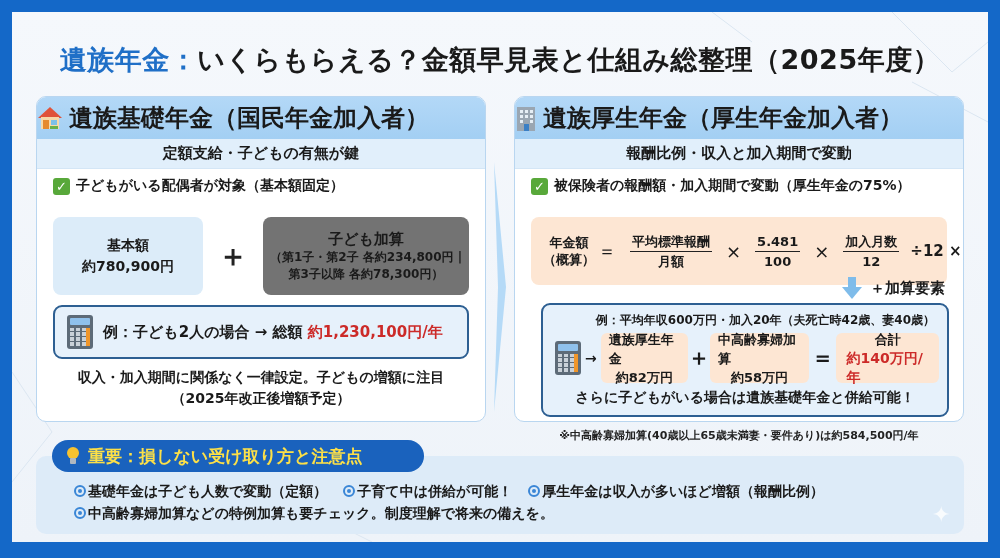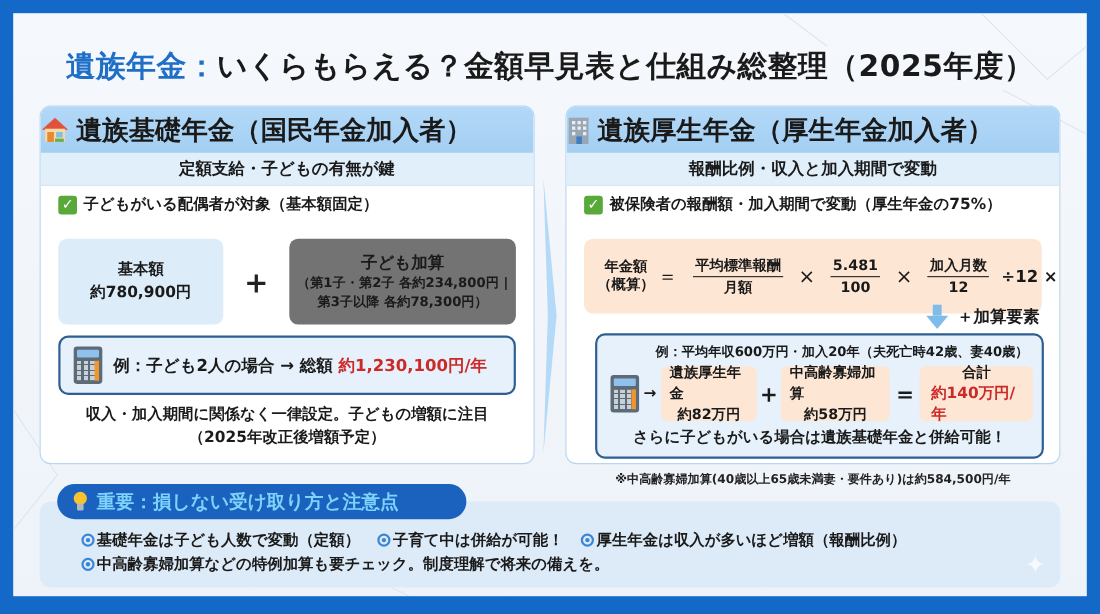--- a/index.html
+++ b/index.html
@@ -114,21 +114,21 @@
   .ex-foot { position: absolute; bottom: 8px; left: 0; right: 0; text-align: center; font-size: 14px; font-weight: bold; }
   .footnote {
     position: absolute; top: 416px; left: 502px; width: 450px; text-align: center;
     font-size: 11px; font-weight: bold; color: #222;
   }
   .divider-arrow { position: absolute; left: 480px; top: 150px; width: 16px; height: 250px; }
 
   .important-pill {
     position: absolute; left: 40px; top: 428px; width: 372px; height: 32px;
     background: #1a62bd; border-radius: 16px; display: flex; align-items: center; padding-left: 14px; gap: 8px;
-    color: #7dd3fc; font-size: 17px; font-weight: bold; z-index: 2;
+    color: #fde047; font-size: 17px; font-weight: bold; z-index: 2;
   }
   .bulb { width: 14px; height: 20px; position: relative; }
   .bulb::before { content: ""; position: absolute; left: 1px; top: 1px; width: 12px; height: 12px; background: #f6c230; border-radius: 50%; }
   .bulb::after { content: ""; position: absolute; left: 4px; top: 12px; width: 6px; height: 6px; background: #b0b8c0; border-radius: 1px; }
   .important-box {
     position: absolute; left: 24px; top: 444px; width: 928px; height: 78px;
     background: #ddebf8; border-radius: 10px;
   }
   .imp-lines { position: absolute; left: 38px; top: 24px; font-size: 14px; font-weight: bold; line-height: 22px; }
   .imp-line { display: flex; gap: 16px; white-space: nowrap; }

